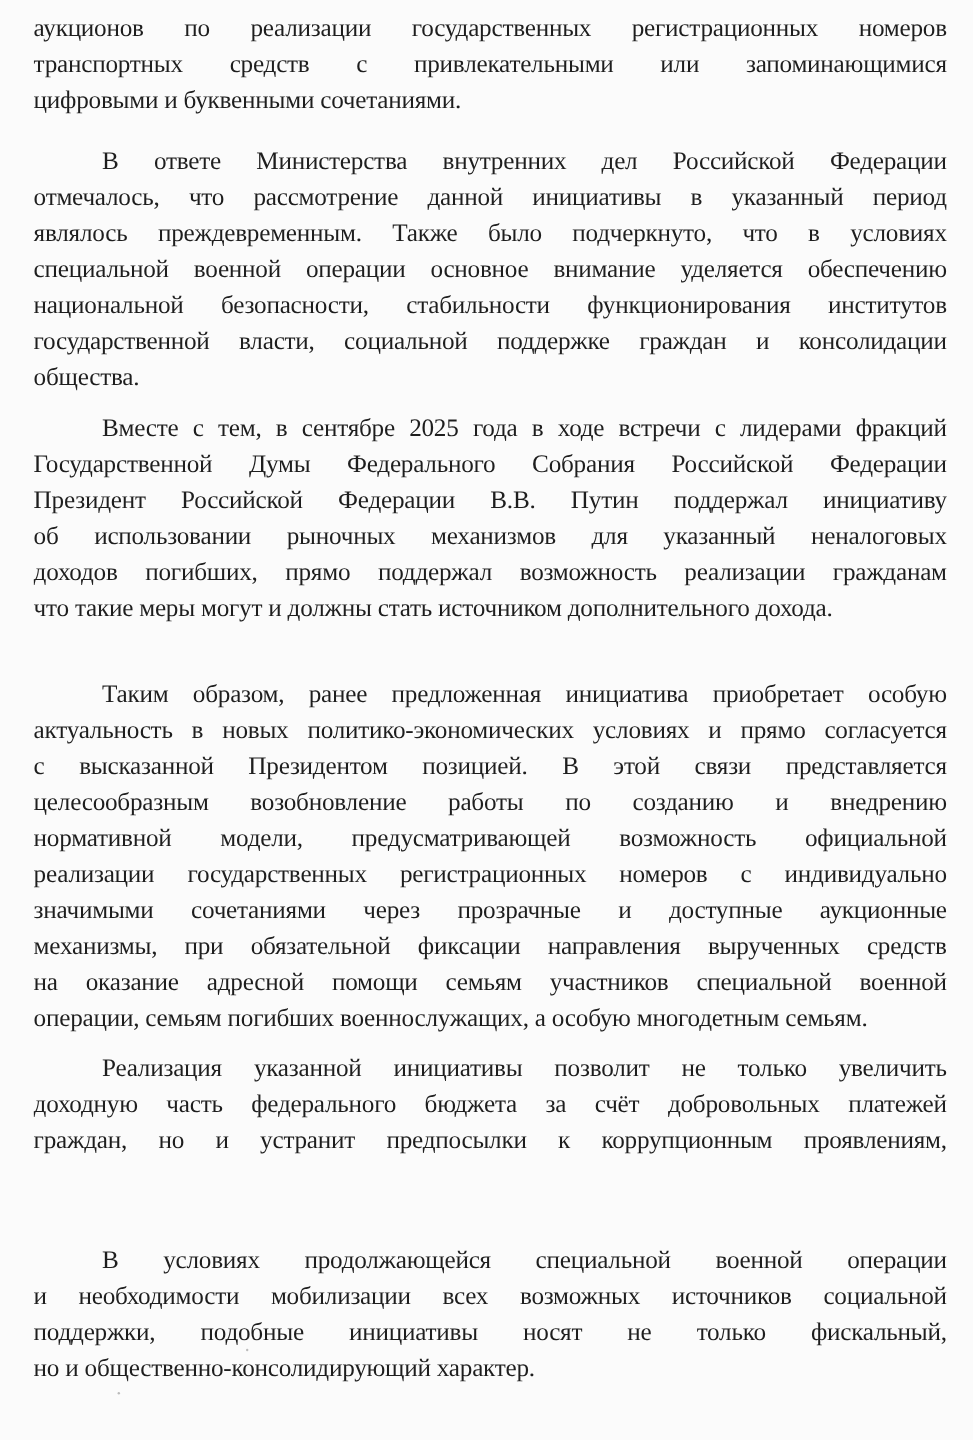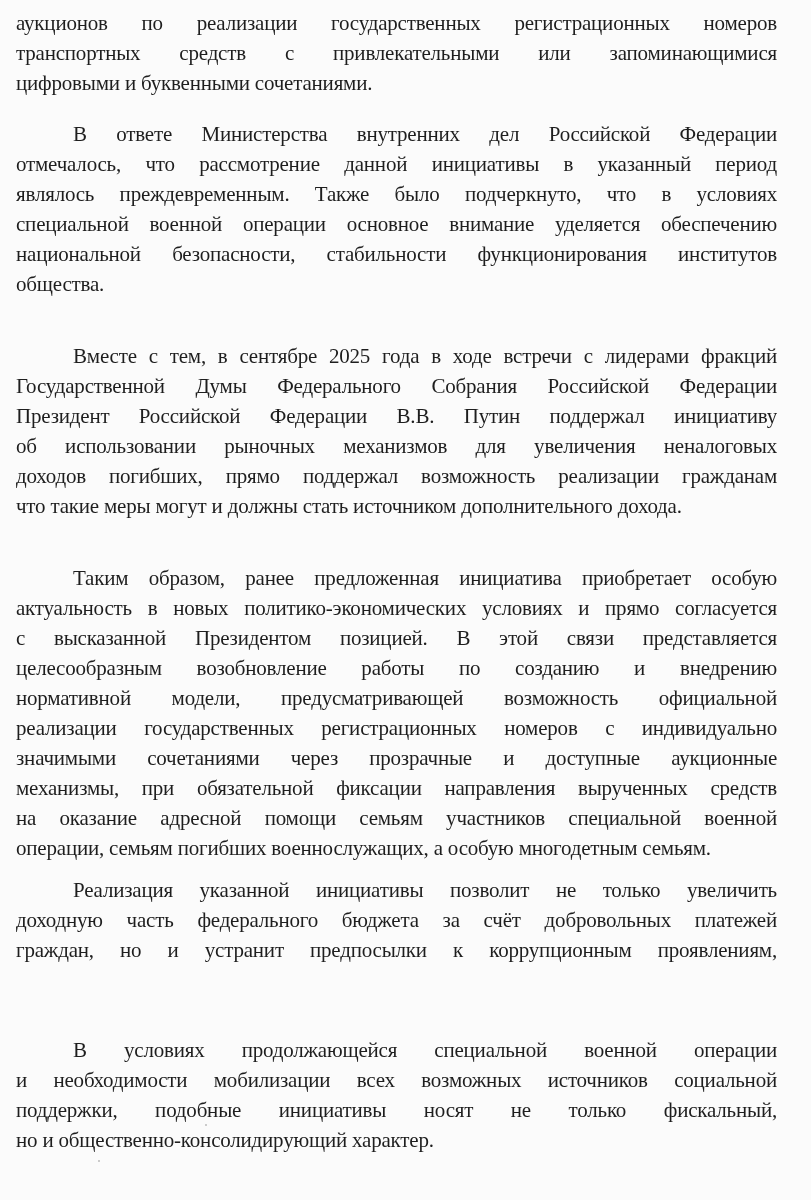--- a/index.html
+++ b/index.html
@@ -2,21 +2,21 @@
 <html><head>
 <meta charset="utf-8">
 <style>
   html, body { margin:0; padding:0; }
   body {
     width:811px; height:1200px; background:#fbfbfb; overflow:hidden;
     font-family: "Liberation Serif", "DejaVu Serif", serif;
     color:#1e1e1e;
   }
   .page { position:relative; width:811px; height:1200px; }
-  .para { position:absolute; left:16px; width:761px; }
+  .para { position:absolute; left:28px; width:761px; }
   .line {
     display:block; height:30px; line-height:30px;
     font-size:21px; letter-spacing:-0.2px;
     text-align:justify; text-align-last:justify;
     white-space:nowrap; overflow:hidden;
     transform-origin:left center;
   }
   .line.last { text-align-last:left; }
   .line.indent { padding-left:57px; }
   .scan-dot { position:absolute; width:2px; height:2px; background:#bbb; border-radius:1px; }
@@ -31,28 +31,29 @@
     <span class="line">транспортных средств с привлекательными или запоминающимися</span>
     <span class="line last">цифровыми и буквенными сочетаниями.</span>
   </div>
 
   <div class="para" style="top:119px">
     <span class="line indent">В ответе Министерства внутренних дел Российской Федерации</span>
     <span class="line">отмечалось, что рассмотрение данной инициативы в указанный период</span>
     <span class="line">являлось преждевременным. Также было подчеркнуто, что в условиях</span>
     <span class="line">специальной военной операции основное внимание уделяется обеспечению</span>
     <span class="line">национальной безопасности, стабильности функционирования институтов</span>
+    <span class="line">государственной власти, социальной поддержке граждан и консолидации</span>
     <span class="line last">общества.</span>
   </div>
 
   <div class="para" style="top:341px">
     <span class="line indent">Вместе с тем, в сентябре 2025 года в ходе встречи с лидерами фракций</span>
     <span class="line">Государственной Думы Федерального Собрания Российской Федерации</span>
     <span class="line">Президент Российской Федерации В.В. Путин поддержал инициативу</span>
-    <span class="line">об использовании рыночных механизмов для увеличения неналоговых</span>
+    <span class="line">об использовании рыночных механизмов для указанный неналоговых</span>
     <span class="line">доходов погибших, прямо поддержал возможность реализации гражданам</span>
     <span class="line last">что такие меры могут и должны стать источником дополнительного дохода.</span>
   </div>
 
   <div class="para" style="top:563px">
     <span class="line indent">Таким образом, ранее предложенная инициатива приобретает особую</span>
     <span class="line">актуальность в новых политико-экономических условиях и прямо согласуется</span>
     <span class="line">с высказанной Президентом позицией. В этой связи представляется</span>
     <span class="line">целесообразным возобновление работы по созданию и внедрению</span>
     <span class="line">нормативной модели, предусматривающей возможность официальной</span>

